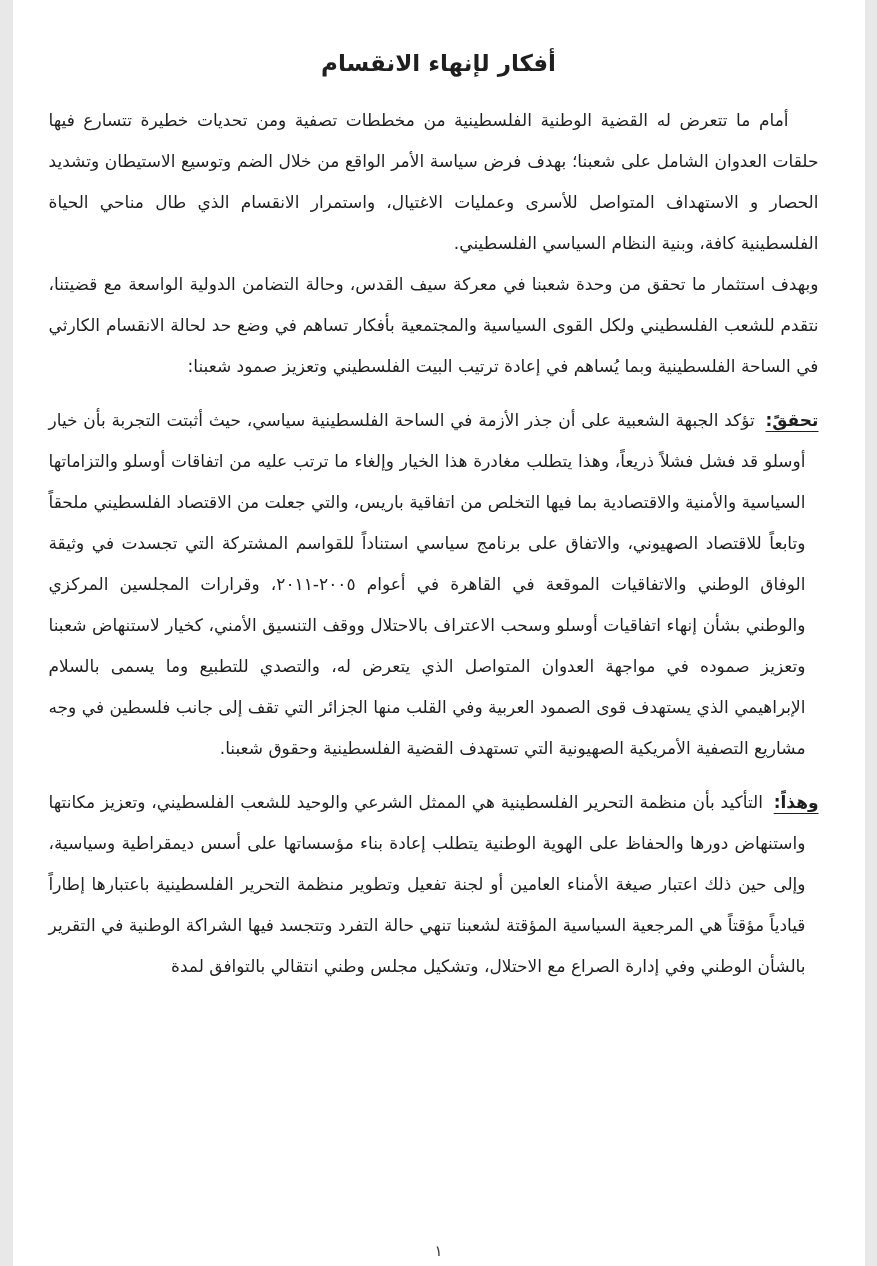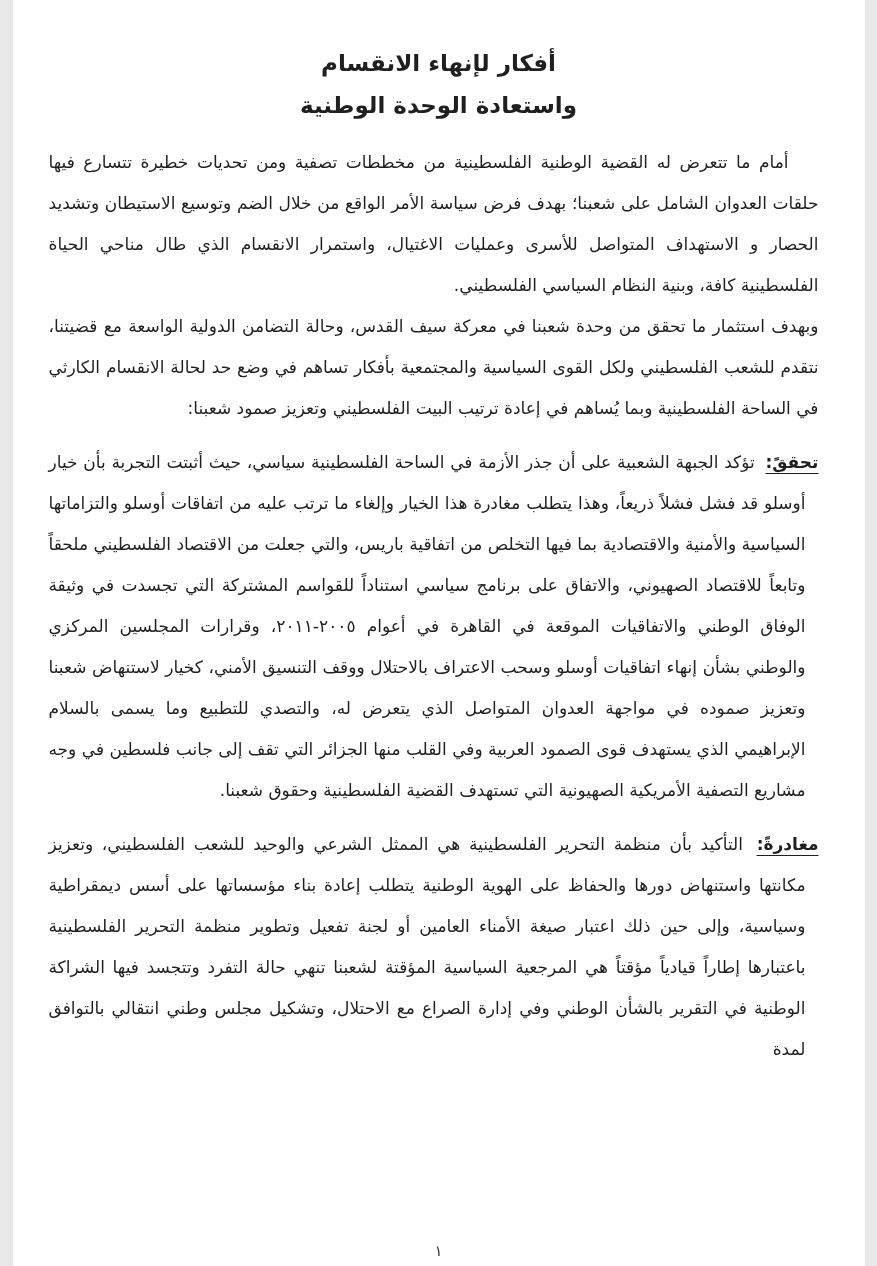--- a/index.html
+++ b/index.html
@@ -66,36 +66,35 @@
     color: #3a3a3a;
   }
 </style>
 </head>
 <body>
 
 <div class="page">
 
   <header class="title-block">
     <h1 class="title-line">أفكار لإنهاء الانقسام</h1>
-    <h1 class="title-line">واستعادة الوحدة الوطنية</h1>
   </header>
 
   <main class="doc-body">
 
     <p class="para first-indent">أمام ما تتعرض له القضية الوطنية الفلسطينية من مخططات تصفية ومن تحديات خطيرة تتسارع فيها حلقات العدوان الشامل على شعبنا؛ بهدف فرض سياسة الأمر الواقع من خلال الضم وتوسيع الاستيطان وتشديد الحصار و الاستهداف المتواصل للأسرى وعمليات الاغتيال، واستمرار الانقسام الذي طال مناحي الحياة الفلسطينية كافة، وبنية النظام السياسي الفلسطيني.</p>
 
     <p class="para">وبهدف استثمار ما تحقق من وحدة شعبنا في معركة سيف القدس، وحالة التضامن الدولية الواسعة مع قضيتنا، نتقدم للشعب الفلسطيني ولكل القوى السياسية والمجتمعية بأفكار تساهم في وضع حد لحالة الانقسام الكارثي في الساحة الفلسطينية وبما يُساهم في إعادة ترتيب البيت الفلسطيني وتعزيز صمود شعبنا:</p>
 
     <p class="para section">
       <span class="section-label">تحققً:</span>
       <span>تؤكد الجبهة الشعبية على أن جذر الأزمة في الساحة الفلسطينية سياسي، حيث أثبتت التجربة بأن خيار أوسلو قد فشل فشلاً ذريعاً، وهذا يتطلب مغادرة هذا الخيار وإلغاء ما ترتب عليه من اتفاقات أوسلو والتزاماتها السياسية والأمنية والاقتصادية بما فيها التخلص من اتفاقية باريس، والتي جعلت من الاقتصاد الفلسطيني ملحقاً وتابعاً للاقتصاد الصهيوني، والاتفاق على برنامج سياسي استناداً للقواسم المشتركة التي تجسدت في وثيقة الوفاق الوطني والاتفاقيات الموقعة في القاهرة في أعوام ٢٠٠٥-٢٠١١، وقرارات المجلسين المركزي والوطني بشأن إنهاء اتفاقيات أوسلو وسحب الاعتراف بالاحتلال ووقف التنسيق الأمني، كخيار لاستنهاض شعبنا وتعزيز صموده في مواجهة العدوان المتواصل الذي يتعرض له، والتصدي للتطبيع وما يسمى بالسلام الإبراهيمي الذي يستهدف قوى الصمود العربية وفي القلب منها الجزائر التي تقف إلى جانب فلسطين في وجه مشاريع التصفية الأمريكية الصهيونية التي تستهدف القضية الفلسطينية وحقوق شعبنا.</span>
     </p>
 
     <p class="para section">
-      <span class="section-label">مغادرةً:</span>
+      <span class="section-label">وهذاً:</span>
       <span>التأكيد بأن منظمة التحرير الفلسطينية هي الممثل الشرعي والوحيد للشعب الفلسطيني، وتعزيز مكانتها واستنهاض دورها والحفاظ على الهوية الوطنية يتطلب إعادة بناء مؤسساتها على أسس ديمقراطية وسياسية، وإلى حين ذلك اعتبار صيغة الأمناء العامين أو لجنة تفعيل وتطوير منظمة التحرير الفلسطينية باعتبارها إطاراً قيادياً مؤقتاً هي المرجعية السياسية المؤقتة لشعبنا تنهي حالة التفرد وتتجسد فيها الشراكة الوطنية في التقرير بالشأن الوطني وفي إدارة الصراع مع الاحتلال، وتشكيل مجلس وطني انتقالي بالتوافق لمدة</span>
     </p>
 
   </main>
 
   <footer class="page-footer">
     <span class="page-number">١</span>
   </footer>
 
 </div>

